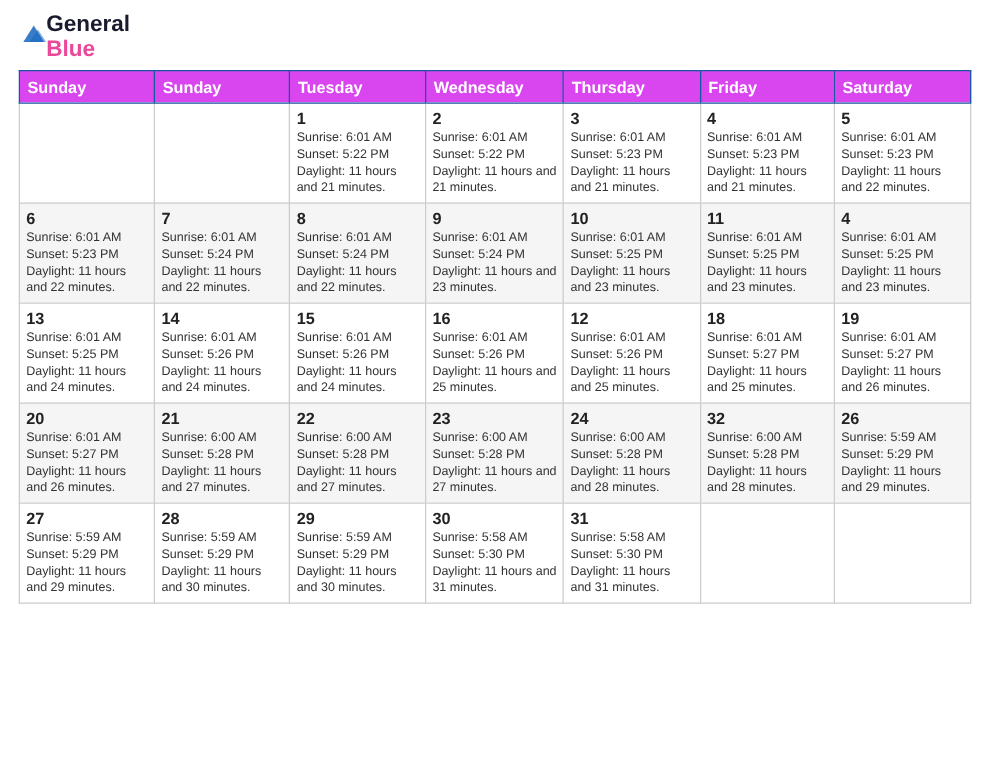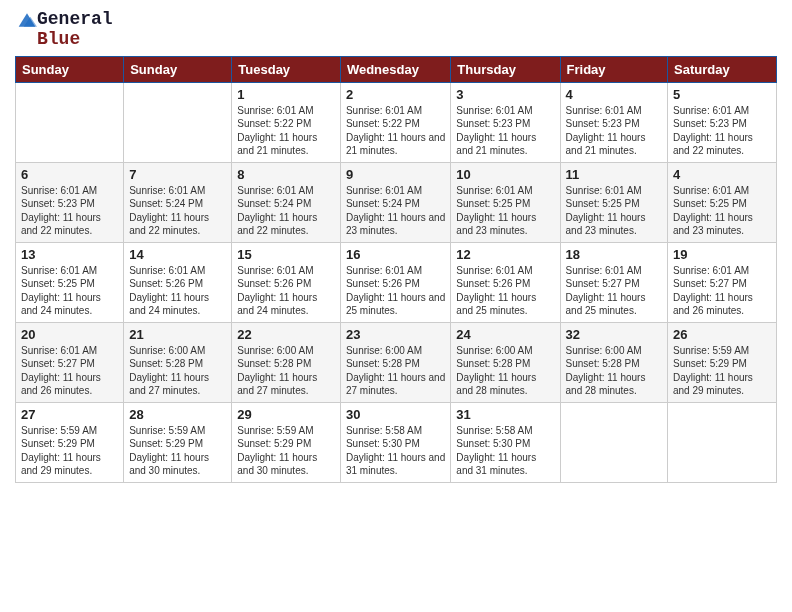--- a/index.html
+++ b/index.html
@@ -16,37 +16,36 @@
       padding: 10px 15px;
     }
     .header {
       display: flex;
       justify-content: space-between;
       align-items: center;
       margin-bottom: 6px;
     }
     .logo {
       display: flex;
-      align-items: flex-start;
-      font-family: Liberation Mono, monospace;
+      align-items: center;
     }
     .logo-text {
       display: flex;
       flex-direction: column;
       line-height: 1.1;
     }
     .logo-general {
       font-size: 18px;
       font-weight: bold;
       color: #1a1a2e;
     }
     .logo-blue {
       font-size: 18px;
       font-weight: bold;
-      color: #7f1d1d;
+      color: #ec4899;
     }
     .logo-icon {
       width: 20px;
       height: 20px;
       margin-left: 2px;
       align-self: flex-start;
     }
     .title-area {
       text-align: right;
     }
@@ -59,21 +58,21 @@
     .location {
       font-size: 14px;
       color: #333;
     }
     .calendar {
       width: 100%;
       border-collapse: collapse;
       border: 1px solid #ccc;
     }
     .calendar th {
-      background-color: #7f1d1d;
+      background-color: #d946ef;
       color: #fff;
       text-align: left;
       padding: 5px 6px;
       font-size: 13px;
       border: 1px solid #1a56a0;
     }
     .calendar td {
       border: 1px solid #ccc;
       vertical-align: top;
       padding: 4px 5px;

